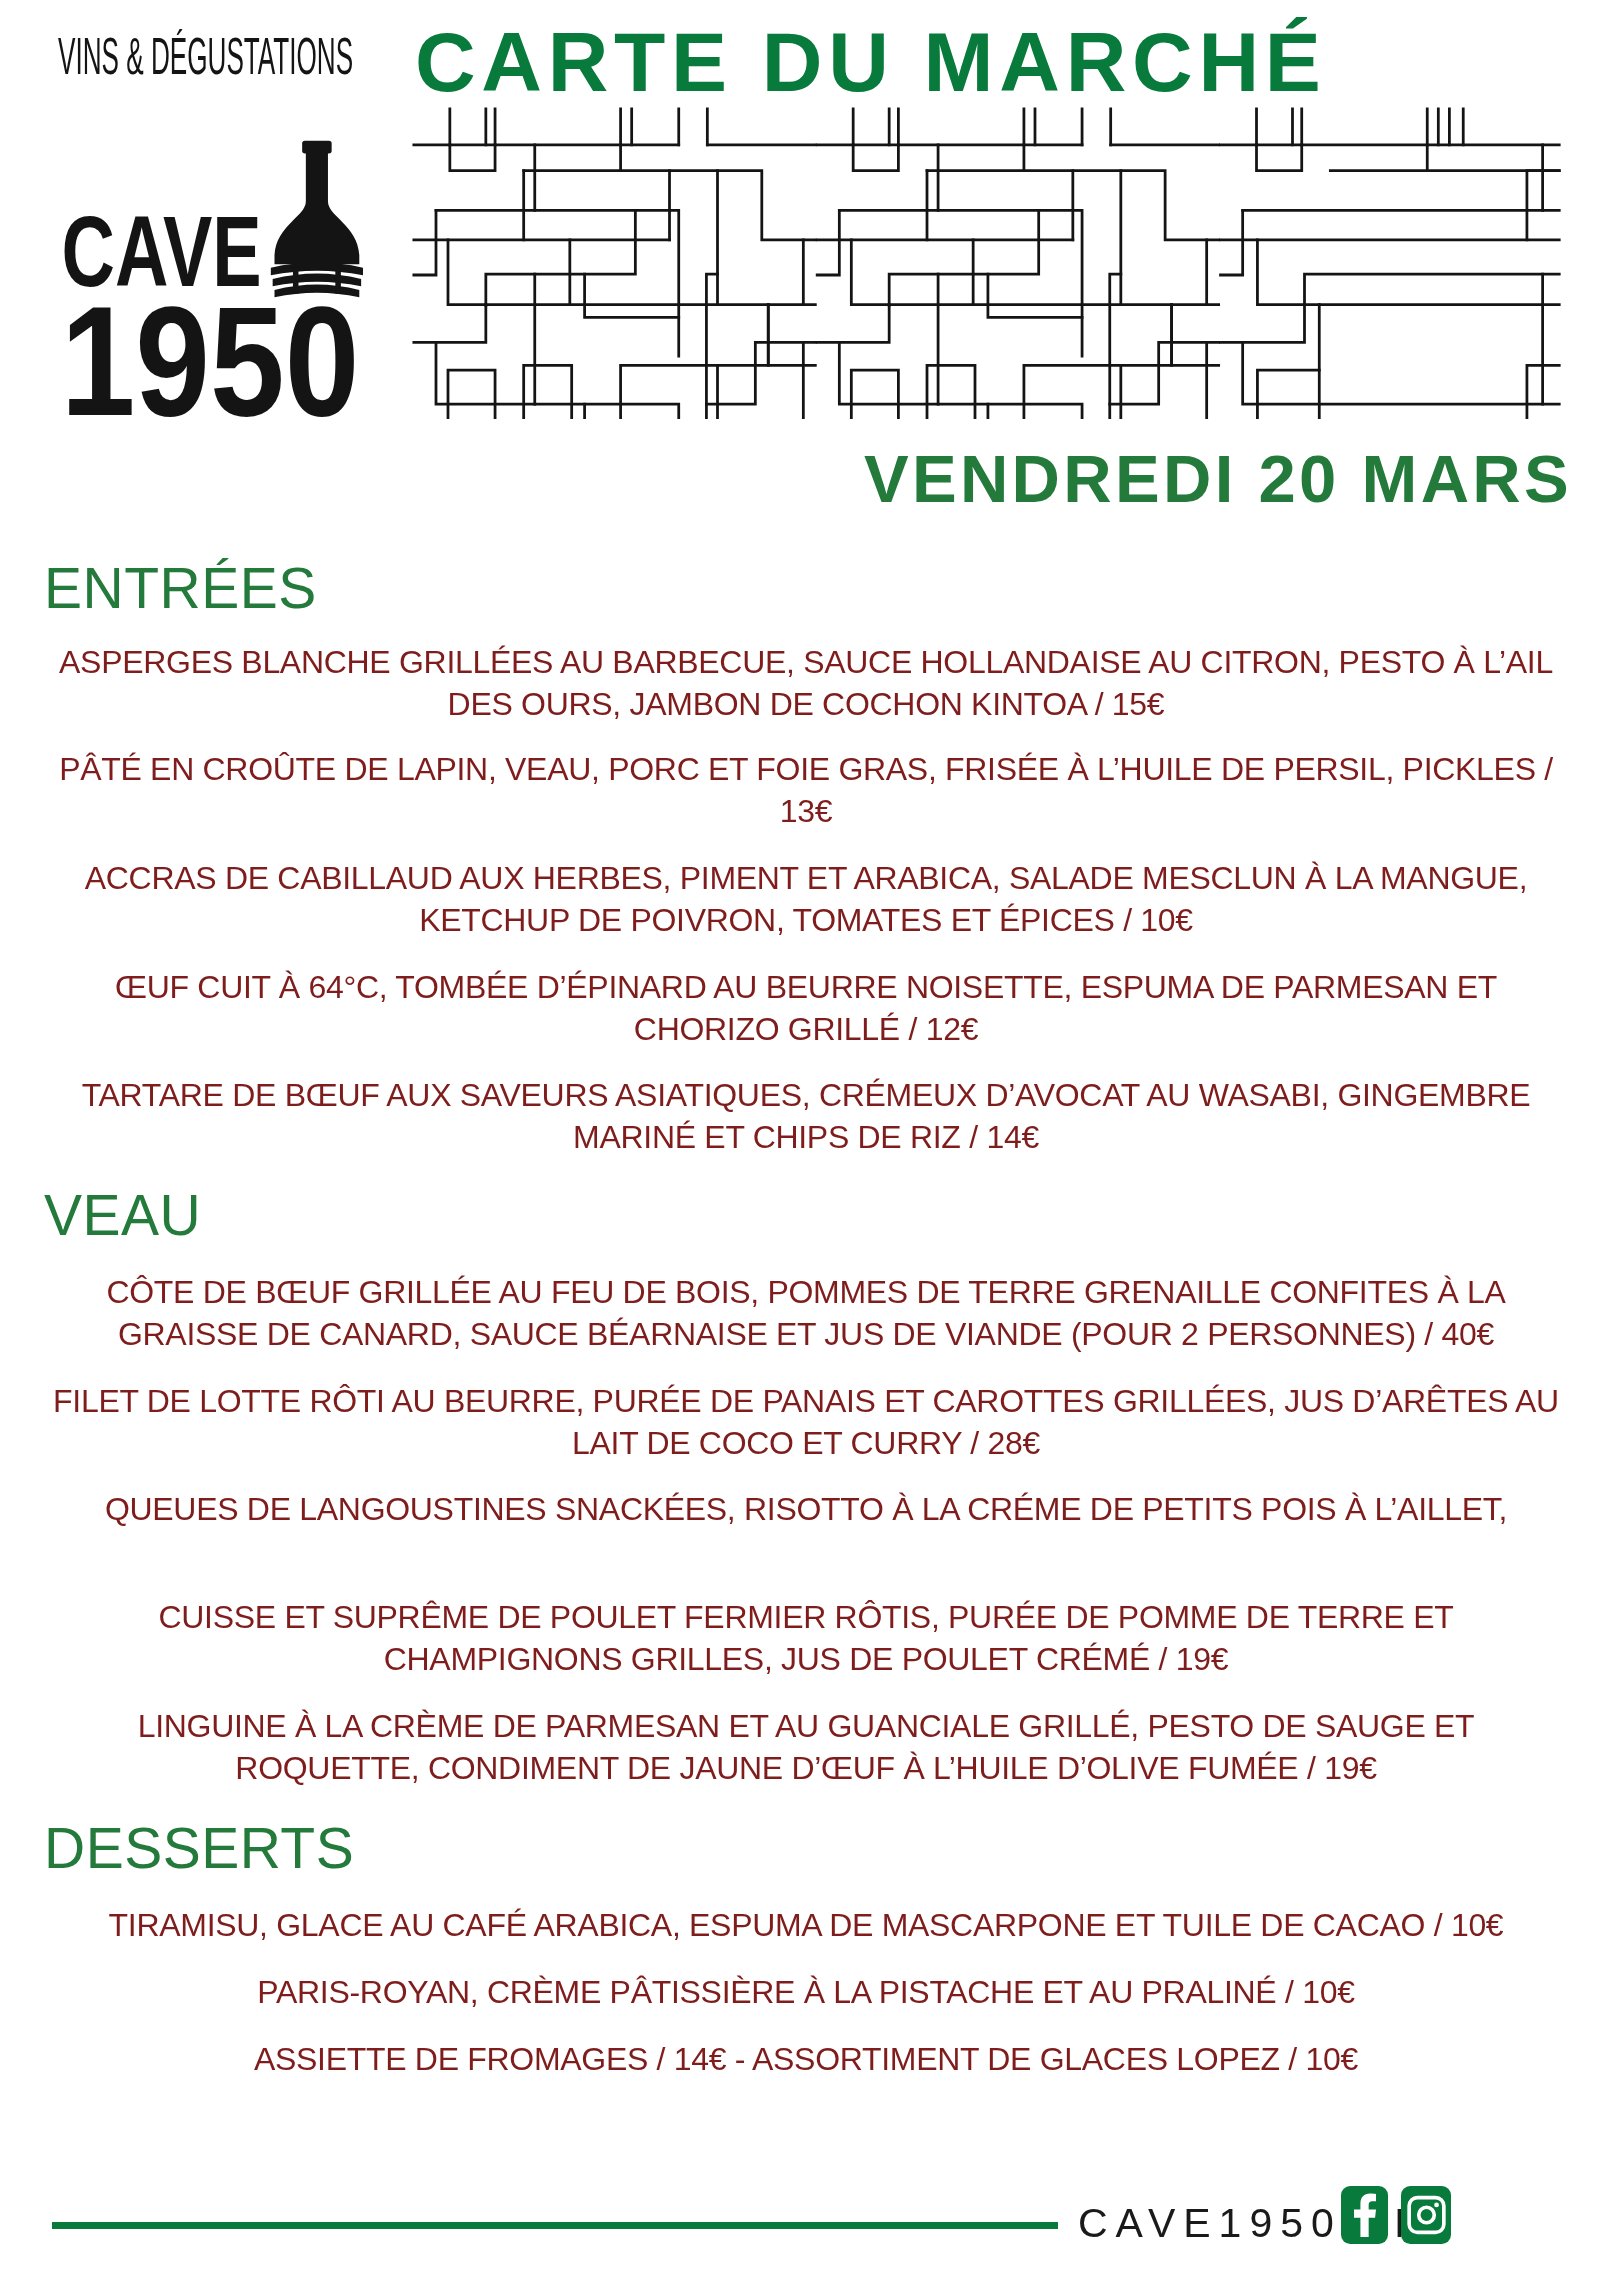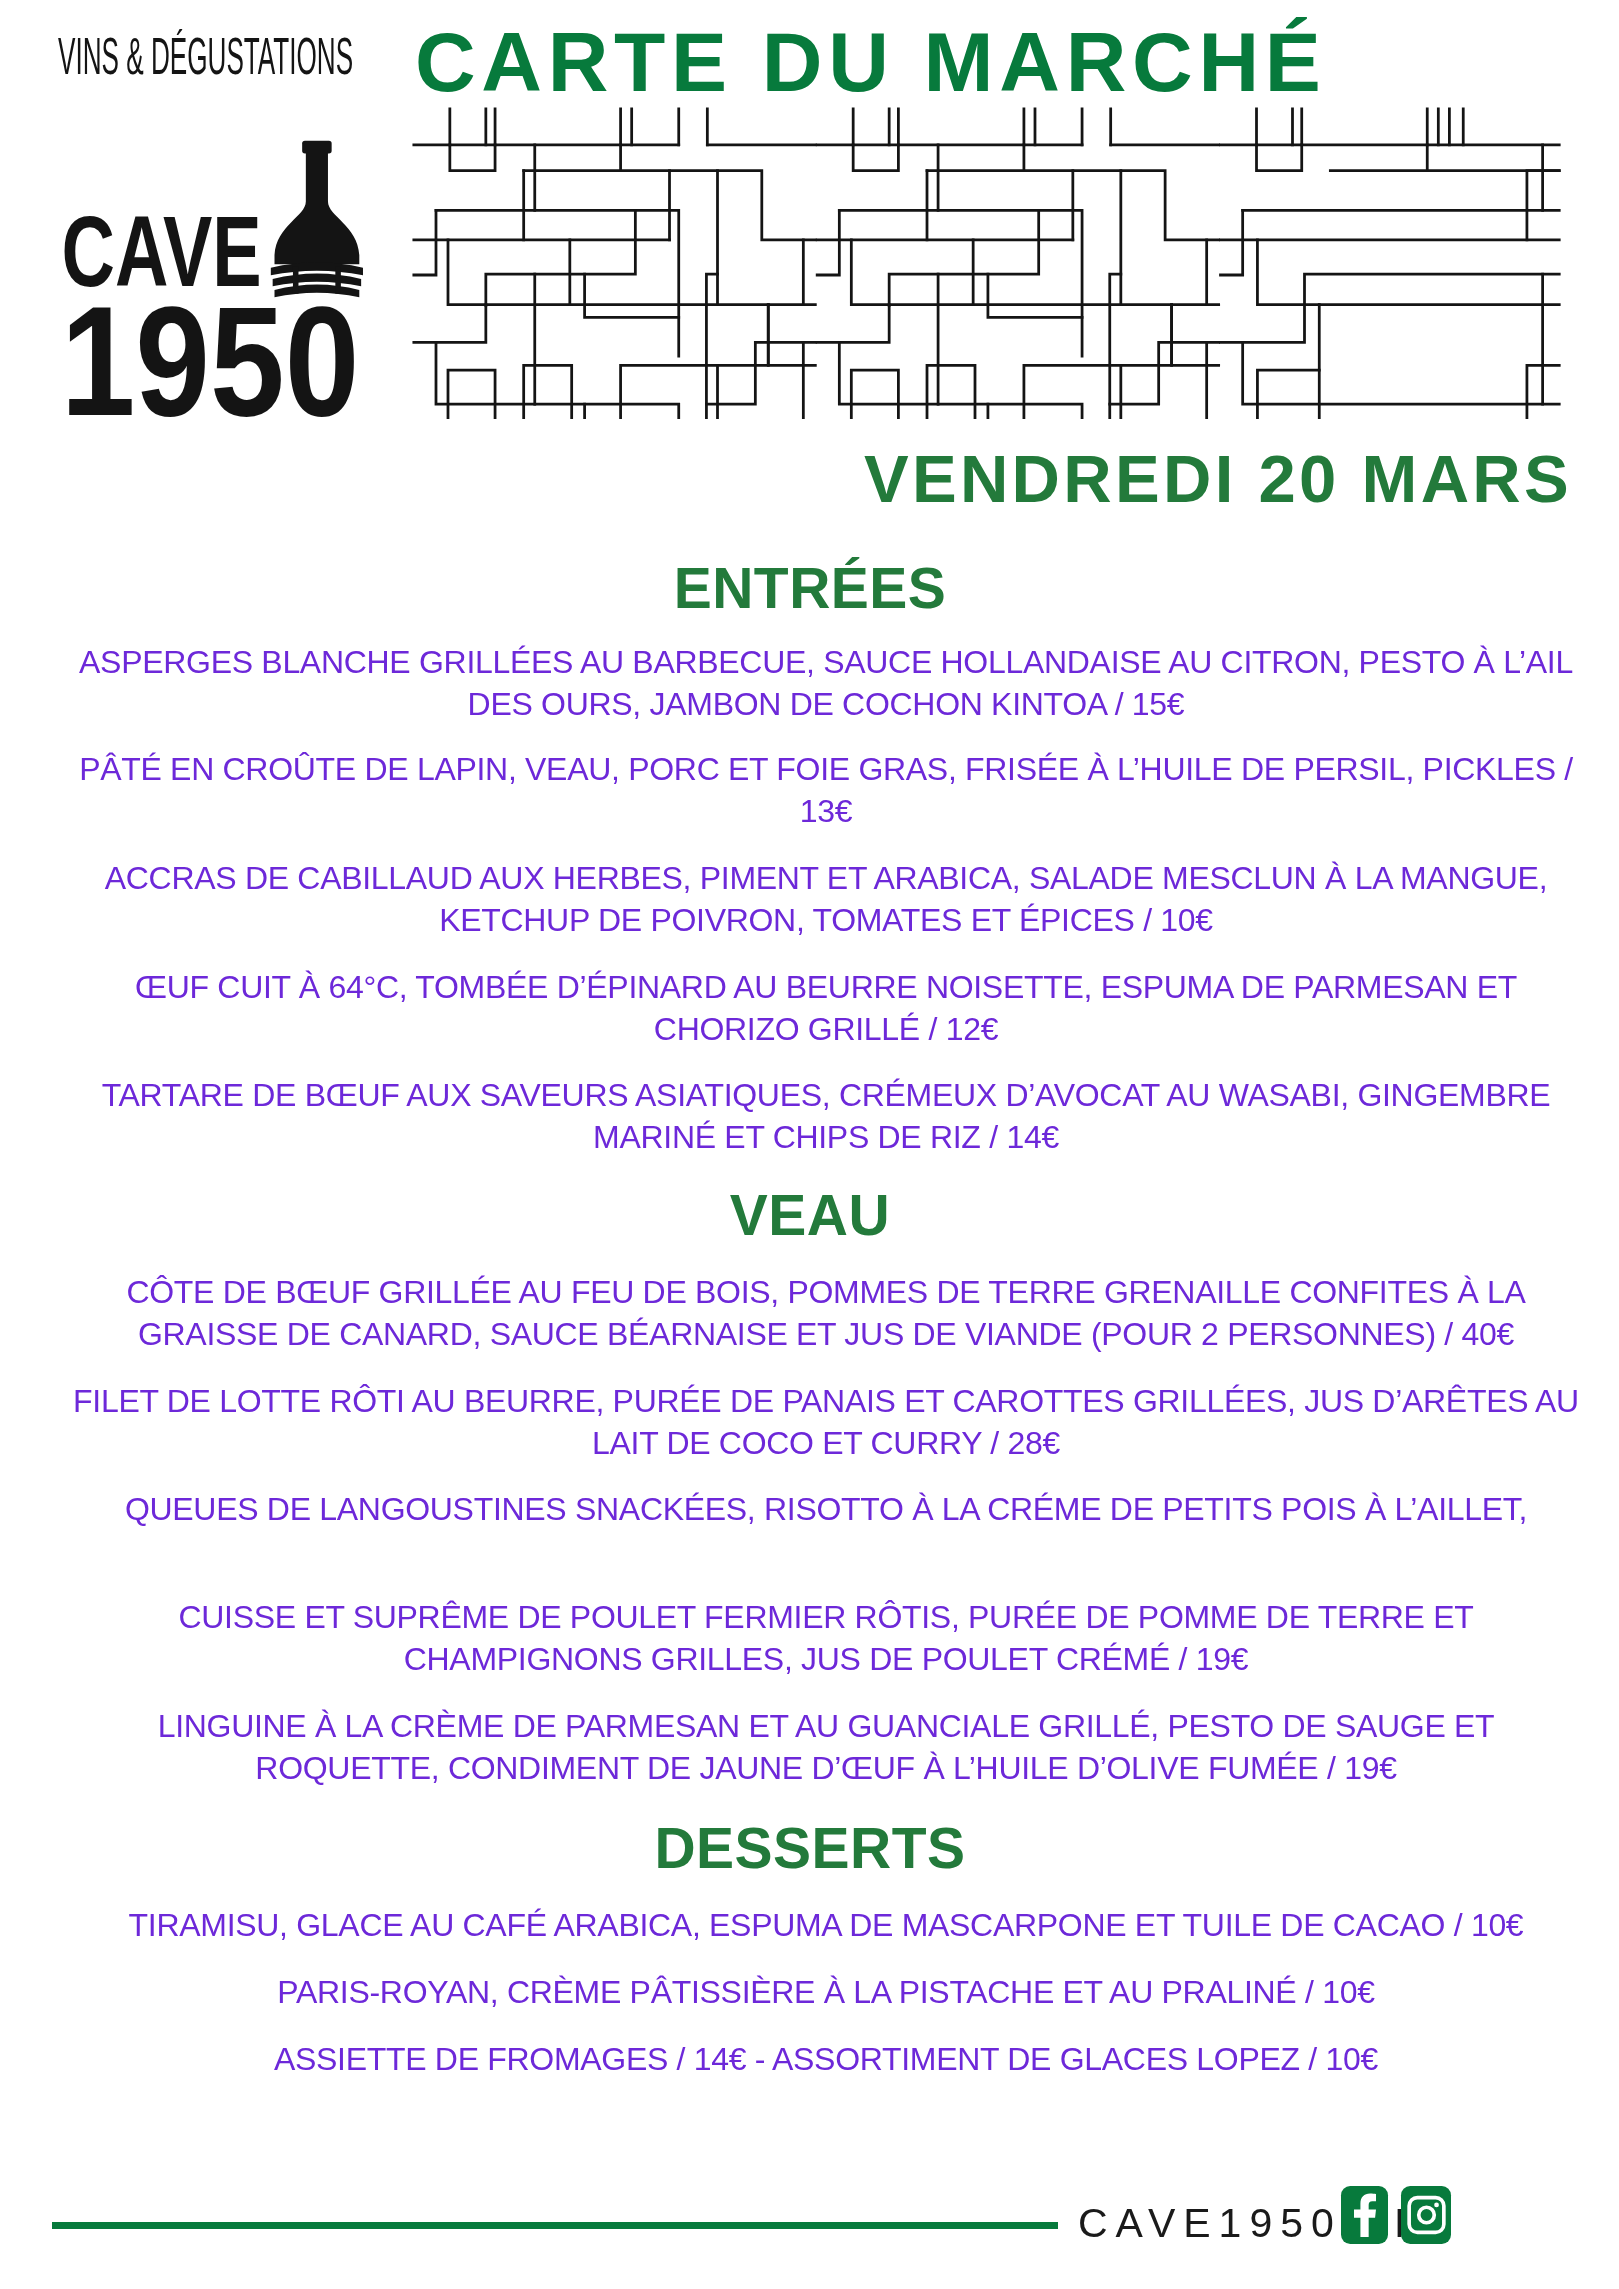--- a/index.html
+++ b/index.html
@@ -6,22 +6,22 @@
   body { width: 1620px; height: 2290px; position: relative; overflow: hidden; font-family: "Liberation Sans", sans-serif; color: #111; }
   .abs { position: absolute; }
   .tagline { left: 58px; top: 28px; width: 297px; height: 55px; }
   .tagline svg { width: 100%; height: 100%; display:block; }
   .logo { left: 57px; top: 137px; width: 306px; height: 282px; }
   .logo svg { width: 100%; height: 100%; display:block; }
   .title { left: 415px; top: 11px; font-family: "Liberation Sans", sans-serif; font-weight: 700; font-size: 84px; letter-spacing: 5.7px; line-height: 102px; white-space: nowrap; }
   .maze { left: 412px; top: 107px; width: 1150px; height: 312px; }
   .maze svg { width: 100%; height: 100%; display:block; }
   .date { right: 48px; top: 437px; font-weight: 700; font-size: 67px; letter-spacing: 3.3px; line-height: 83px; white-space: nowrap; }
-  .section-title { position: absolute; left: 44px; width: 1532px; text-align: center; font-weight: 700; font-size: 57px; line-height: 65px; letter-spacing: 0.5px; }
-  .item { position: absolute; left: 60px; width: 1532px; text-align: center; font-size: 32px; line-height: 42px; color: #6d28d9; letter-spacing: -0.3px; word-spacing: 0px; }
+  .section-title { position: absolute; left: 44px; width: 1532px; text-align: left; font-weight: 400; font-size: 57px; line-height: 65px; letter-spacing: 0.5px; }
+  .item { position: absolute; left: 40px; width: 1532px; text-align: center; font-size: 32px; line-height: 42px; color: #7f1d1d; letter-spacing: -0.3px; word-spacing: 0px; }
   .footer-line { left: 52px; top: 2222px; width: 1006px; height: 7.4px; }
   .footer-url { left: 1078px; top: 2197px; font-family: "Liberation Sans", sans-serif; font-weight: 400; font-size: 41px; letter-spacing: 8px; line-height: 52px; color: #1a1a1a; white-space: nowrap; }
   .social { top: 2186px; width: 47px; height: 58px; border-radius: 9.2px; display:flex; align-items:center; justify-content:center; }
   .social svg { display:block; }
 </style>
 </head>
 <body>
 
 <div class="abs tagline">
   <svg viewBox="0 0 322 60" preserveAspectRatio="none">

